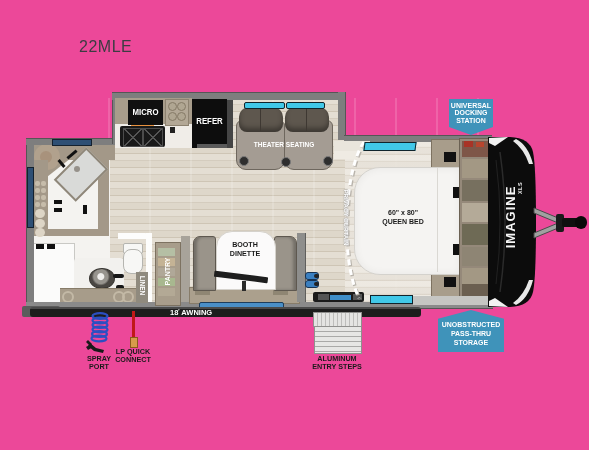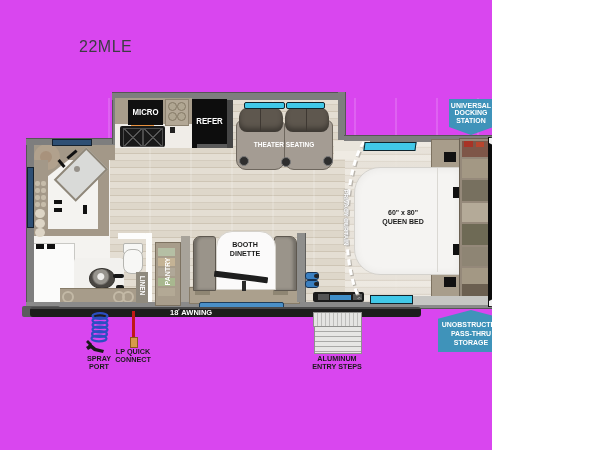--- a/index.html
+++ b/index.html
@@ -1,17 +1,17 @@
 <!DOCTYPE html>
 <html><head>
 <meta charset="utf-8">
 <style>
   html,body{margin:0;padding:0;background:#fff;}
   *{-webkit-font-smoothing:antialiased;}
-  #page{position:relative;width:492px;height:450px;background:#d946ef;overflow:hidden;
+  #page{position:relative;width:589px;height:450px;background:#ec4899;overflow:hidden;
     font-family:"Liberation Sans",sans-serif;}
   .abs{position:absolute;}
   .lbl{position:absolute;font-weight:bold;color:#fff;white-space:nowrap;}
   .dk{color:#1a1a1a;}
 </style>
 </head>
 <body>
 <div id="page">
 
   <div class="abs" style="left:79px;top:38px;font-size:16px;color:#3c3c42;letter-spacing:0.5px;">22MLE</div>

